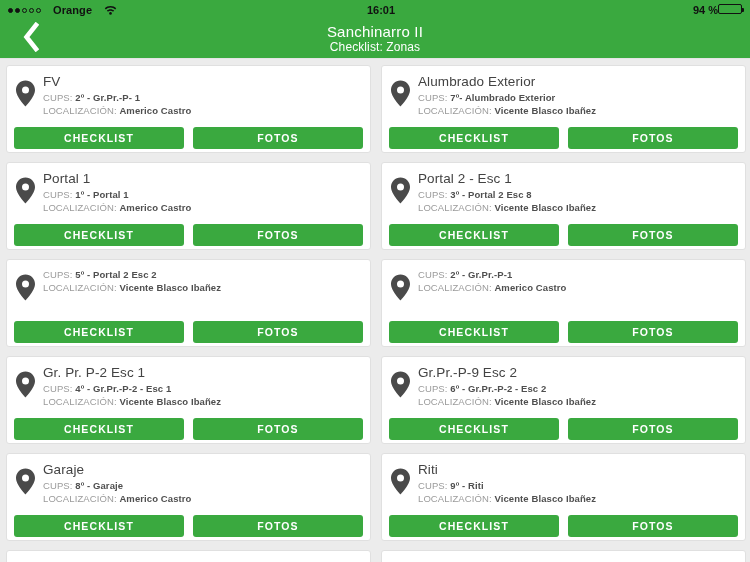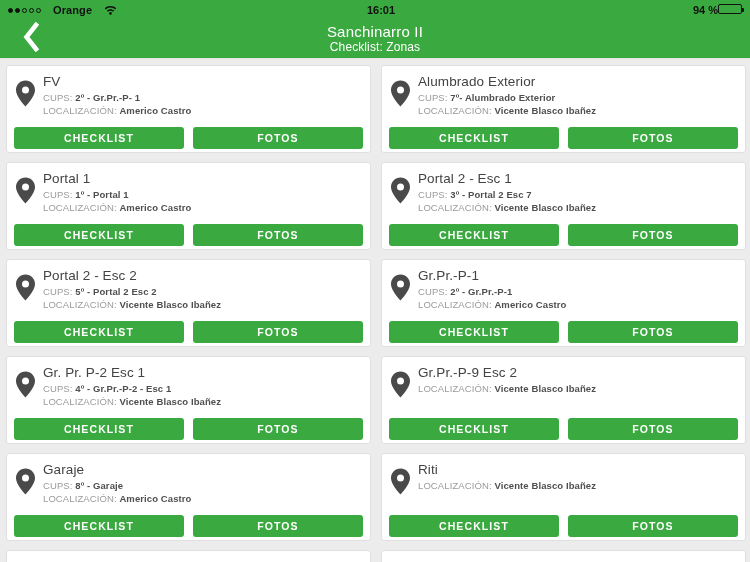--- a/index.html
+++ b/index.html
@@ -283,44 +283,43 @@
       <div class="pin">
         <svg width="21" height="27" viewBox="0 0 21 27">
           <path d="M10.5 0.6C5.2 0.6 1 4.8 1 10c0 6.7 9.5 16.4 9.5 16.4S20 16.7 20 10c0-5.2-4.2-9.4-9.5-9.4z" fill="#4a4a4a"></path>
           <circle cx="10.5" cy="9.9" r="3.5" fill="#fff"></circle>
         </svg>
       </div>
       <div class="card-texts">
         <div class="card-title">Portal 2 - Esc 1</div>
         <div class="card-line">
           <span>CUPS:</span>
-          <span class="val">3º - Portal 2 Esc 7</span>
-        </div>
-        <div class="card-line">
-          <span>LOCALIZACIÓN:</span>
-          <span class="val">Vicente Blasco Ibañez</span>
-        </div>
-      </div>
-    </div>
-    <div class="card-actions">
-      <button class="btn">CHECKLIST</button>
-      <button class="btn">FOTOS</button>
-    </div>
-  </div>
-
-  <div class="card">
-    <div class="card-head">
-      <div class="pin">
-        <svg width="21" height="27" viewBox="0 0 21 27">
-          <path d="M10.5 0.6C5.2 0.6 1 4.8 1 10c0 6.7 9.5 16.4 9.5 16.4S20 16.7 20 10c0-5.2-4.2-9.4-9.5-9.4z" fill="#4a4a4a"></path>
-          <circle cx="10.5" cy="9.9" r="3.5" fill="#fff"></circle>
-        </svg>
-      </div>
-      <div class="card-texts">
-        <div class="card-title">Portal 2 - Esc 2</div>
+          <span class="val">3º - Portal 2 Esc 8</span>
+        </div>
+        <div class="card-line">
+          <span>LOCALIZACIÓN:</span>
+          <span class="val">Vicente Blasco Ibañez</span>
+        </div>
+      </div>
+    </div>
+    <div class="card-actions">
+      <button class="btn">CHECKLIST</button>
+      <button class="btn">FOTOS</button>
+    </div>
+  </div>
+
+  <div class="card">
+    <div class="card-head">
+      <div class="pin">
+        <svg width="21" height="27" viewBox="0 0 21 27">
+          <path d="M10.5 0.6C5.2 0.6 1 4.8 1 10c0 6.7 9.5 16.4 9.5 16.4S20 16.7 20 10c0-5.2-4.2-9.4-9.5-9.4z" fill="#4a4a4a"></path>
+          <circle cx="10.5" cy="9.9" r="3.5" fill="#fff"></circle>
+        </svg>
+      </div>
+      <div class="card-texts">
         <div class="card-line">
           <span>CUPS:</span>
           <span class="val">5º - Portal 2 Esc 2</span>
         </div>
         <div class="card-line">
           <span>LOCALIZACIÓN:</span>
           <span class="val">Vicente Blasco Ibañez</span>
         </div>
       </div>
     </div>
@@ -332,21 +331,20 @@
 
   <div class="card">
     <div class="card-head">
       <div class="pin">
         <svg width="21" height="27" viewBox="0 0 21 27">
           <path d="M10.5 0.6C5.2 0.6 1 4.8 1 10c0 6.7 9.5 16.4 9.5 16.4S20 16.7 20 10c0-5.2-4.2-9.4-9.5-9.4z" fill="#4a4a4a"></path>
           <circle cx="10.5" cy="9.9" r="3.5" fill="#fff"></circle>
         </svg>
       </div>
       <div class="card-texts">
-        <div class="card-title">Gr.Pr.-P-1</div>
         <div class="card-line">
           <span>CUPS:</span>
           <span class="val">2º - Gr.Pr.-P-1</span>
         </div>
         <div class="card-line">
           <span>LOCALIZACIÓN:</span>
           <span class="val">Americo Castro</span>
         </div>
       </div>
     </div>
@@ -386,20 +384,24 @@
     <div class="card-head">
       <div class="pin">
         <svg width="21" height="27" viewBox="0 0 21 27">
           <path d="M10.5 0.6C5.2 0.6 1 4.8 1 10c0 6.7 9.5 16.4 9.5 16.4S20 16.7 20 10c0-5.2-4.2-9.4-9.5-9.4z" fill="#4a4a4a"></path>
           <circle cx="10.5" cy="9.9" r="3.5" fill="#fff"></circle>
         </svg>
       </div>
       <div class="card-texts">
         <div class="card-title">Gr.Pr.-P-9 Esc 2</div>
         <div class="card-line">
+          <span>CUPS:</span>
+          <span class="val">6º - Gr.Pr.-P-2 - Esc 2</span>
+        </div>
+        <div class="card-line">
           <span>LOCALIZACIÓN:</span>
           <span class="val">Vicente Blasco Ibañez</span>
         </div>
       </div>
     </div>
     <div class="card-actions">
       <button class="btn">CHECKLIST</button>
       <button class="btn">FOTOS</button>
     </div>
   </div>
@@ -433,20 +435,24 @@
   <div class="card">
     <div class="card-head">
       <div class="pin">
         <svg width="21" height="27" viewBox="0 0 21 27">
           <path d="M10.5 0.6C5.2 0.6 1 4.8 1 10c0 6.7 9.5 16.4 9.5 16.4S20 16.7 20 10c0-5.2-4.2-9.4-9.5-9.4z" fill="#4a4a4a"></path>
           <circle cx="10.5" cy="9.9" r="3.5" fill="#fff"></circle>
         </svg>
       </div>
       <div class="card-texts">
         <div class="card-title">Riti</div>
+        <div class="card-line">
+          <span>CUPS:</span>
+          <span class="val">9º - Riti</span>
+        </div>
         <div class="card-line">
           <span>LOCALIZACIÓN:</span>
           <span class="val">Vicente Blasco Ibañez</span>
         </div>
       </div>
     </div>
     <div class="card-actions">
       <button class="btn">CHECKLIST</button>
       <button class="btn">FOTOS</button>
     </div>

